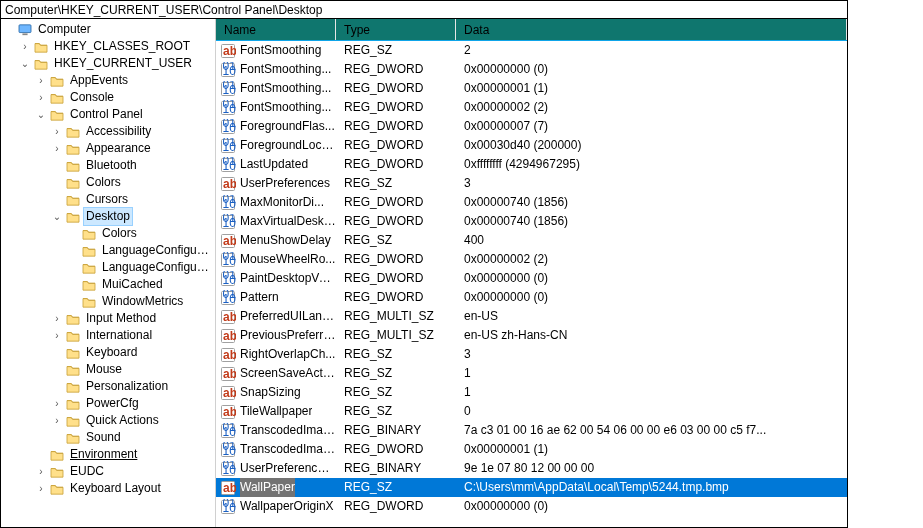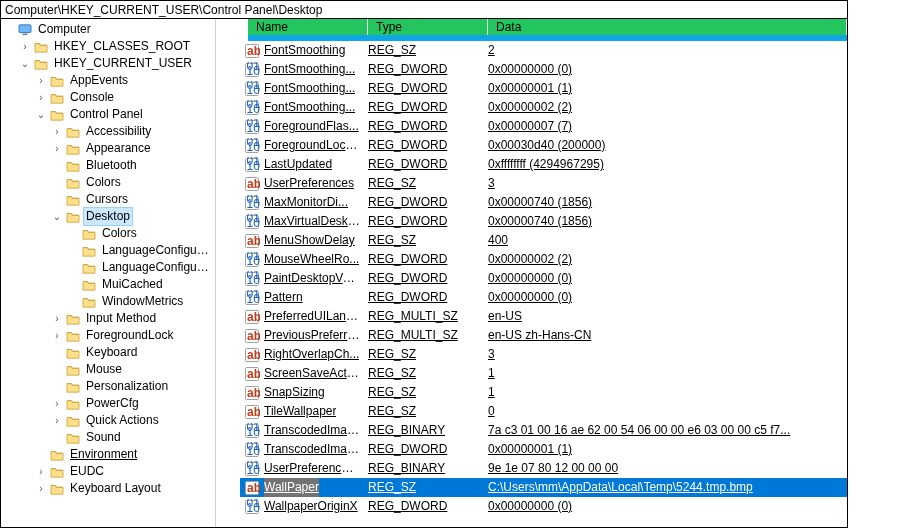--- a/index.html
+++ b/index.html
@@ -1,31 +1,31 @@
 <!DOCTYPE html>
 <html><head>
 <meta charset="utf-8">
 <style>
   * { box-sizing: border-box; font-family: "Segoe UI", Tahoma, sans-serif; font-size: 12px; }
   html, body { margin: 0; padding: 0; height: 100%; background: #fff; color: #000; }
   .window { width: 848px; height: 528px; display: flex; flex-direction: column; border: 1px solid #000; }
   .address-bar { height: 18px; line-height: 18px; padding: 0 4px; border-bottom: 1px solid #000; white-space: nowrap; overflow: hidden; }
-  .content { flex: 1; display: flex; min-height: 0; gap: 24px; }
+  .content { flex: 1; display: flex; min-height: 0; }
   .tree-pane { width: 215px; border-right: 1px solid #d0d0d0; overflow: auto; padding: 2px 0; }
   .list-pane { flex: 1; overflow: auto; }
   .tree-row { display: flex; align-items: center; height: 17px; line-height: 17px; white-space: nowrap; cursor: default; }
   .tree-row .expander { width: 16px; text-align: center; color: #5a5a5a; font-size: 10px; user-select: none; display:inline-block; }
   .tree-row .icon { width: 16px; height: 16px; display: inline-flex; align-items: center; justify-content: center; margin-right: 3px; }
   .tree-row .label { padding: 0 2px; }
   .tree-row.selected .label { background: #cce8ff; outline: 1px solid #99d1ff; }
   .folder-svg { width: 14px; height: 12px; }
   .computer-svg { width: 14px; height: 12px; }
-  .list-header { position: sticky; top: 0; background: #22c55e; border-bottom: 6px solid #0ea5e9; height: 22px; display: flex; align-items: center; margin-left: 8px; }
+  .list-header { position: sticky; top: 0; background: #0f766e; border-bottom: 1px solid #0ea5e9; height: 22px; display: flex; align-items: center; }
   .list-header .col { padding-left: 8px; color: #000; font-weight: 400; border-right: 1px solid #e5e5e5; height: 100%; display: flex; align-items: center; }
-  .list-row { display: flex; align-items: flex-end; height: 19px; line-height: 19px; white-space: nowrap; text-decoration: underline; }
+  .list-row { display: flex; align-items: flex-end; height: 19px; line-height: 19px; white-space: nowrap; }
   .list-row .cell { padding-left: 8px; overflow: hidden; text-overflow: ellipsis; }
   .col-name { width: 120px; }
   .col-type { width: 120px; }
   .col-data { flex: 1; min-width: 0; }
   .list-row .name-cell { display: flex; align-items: center; gap: 4px; padding-left: 4px; width: 120px; }
   .value-icon { width: 16px; height: 16px; flex-shrink: 0; display:inline-flex; align-items:center; justify-content:center; }
   .list-row.selected { background: #0078d7; color: #fff; }
   .list-row.selected .name-text { background: #737373; color: #fff; }
   .name-text { overflow:hidden; text-overflow:ellipsis; }
 </style>
@@ -217,21 +217,21 @@
           <span class="label">Input Method</span>
         </div>
         <div class="tree-row" style="padding-left: 48px;">
           <span class="expander">›</span>
           <span class="icon">
             <svg class="folder-svg" viewBox="0 0 16 14">
               <path d="M1 3 h5 l1.5 2 H15 v8 H1 Z" fill="#ffe08a" stroke="#caa43d" stroke-width="1"></path>
               <path d="M1 3 h5 l1.5 2 H15" fill="none" stroke="#caa43d"></path>
             </svg>
           </span>
-          <span class="label">ForegroundLock</span>
+          <span class="label">International</span>
         </div>
         <div class="tree-row" style="padding-left: 48px;">
           <span class="expander"></span>
           <span class="icon">
             <svg class="folder-svg" viewBox="0 0 16 14">
               <path d="M1 3 h5 l1.5 2 H15 v8 H1 Z" fill="#ffe08a" stroke="#caa43d" stroke-width="1"></path>
               <path d="M1 3 h5 l1.5 2 H15" fill="none" stroke="#caa43d"></path>
             </svg>
           </span>
           <span class="label">Keyboard</span>

